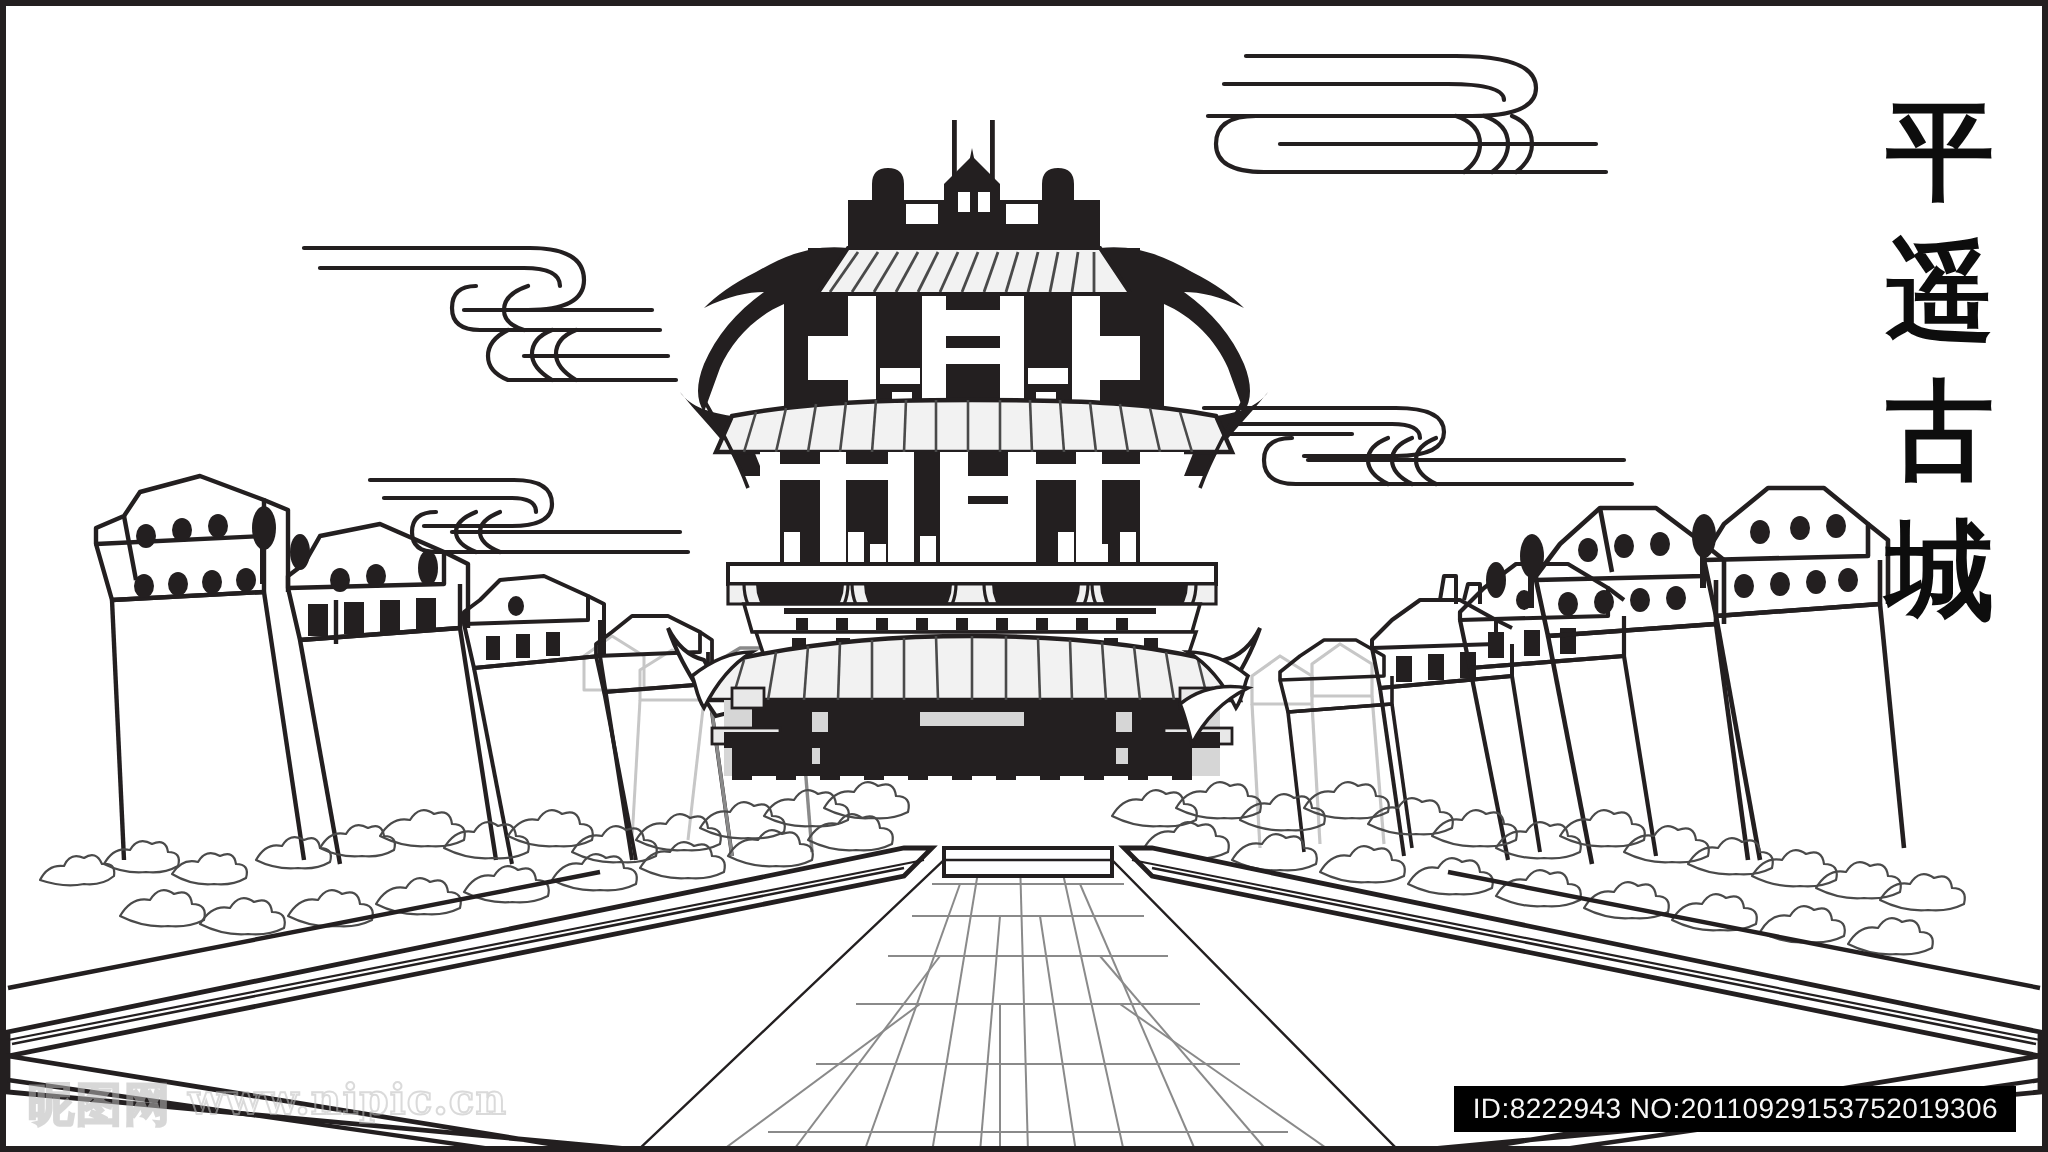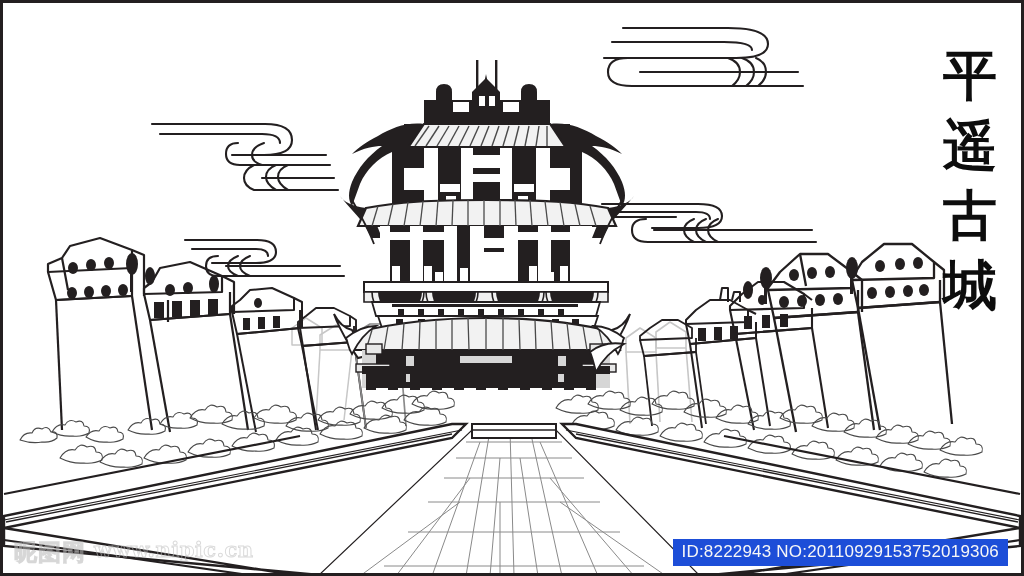--- a/index.html
+++ b/index.html
@@ -78,24 +78,24 @@
     font-weight: 700;
     color: transparent;
     -webkit-text-stroke: 1px #bdbdbd;
     letter-spacing: 0.5px;
   }
   
   #id-strip {
     position: absolute;
     right: 16px;
     bottom: 10px;
-    background: #1d4ed8;
+    background: #000000;
     color: #f7f7f7;
     font-family: "Liberation Sans", sans-serif;
-    font-size: 17px;
+    font-size: 14px;
     letter-spacing: 0.2px;
     padding: 3px 9px 4px 9px;
     white-space: nowrap;
     user-select: none;
   }
 </style>
 </head>
 <body>
 
 <div id="stage">

